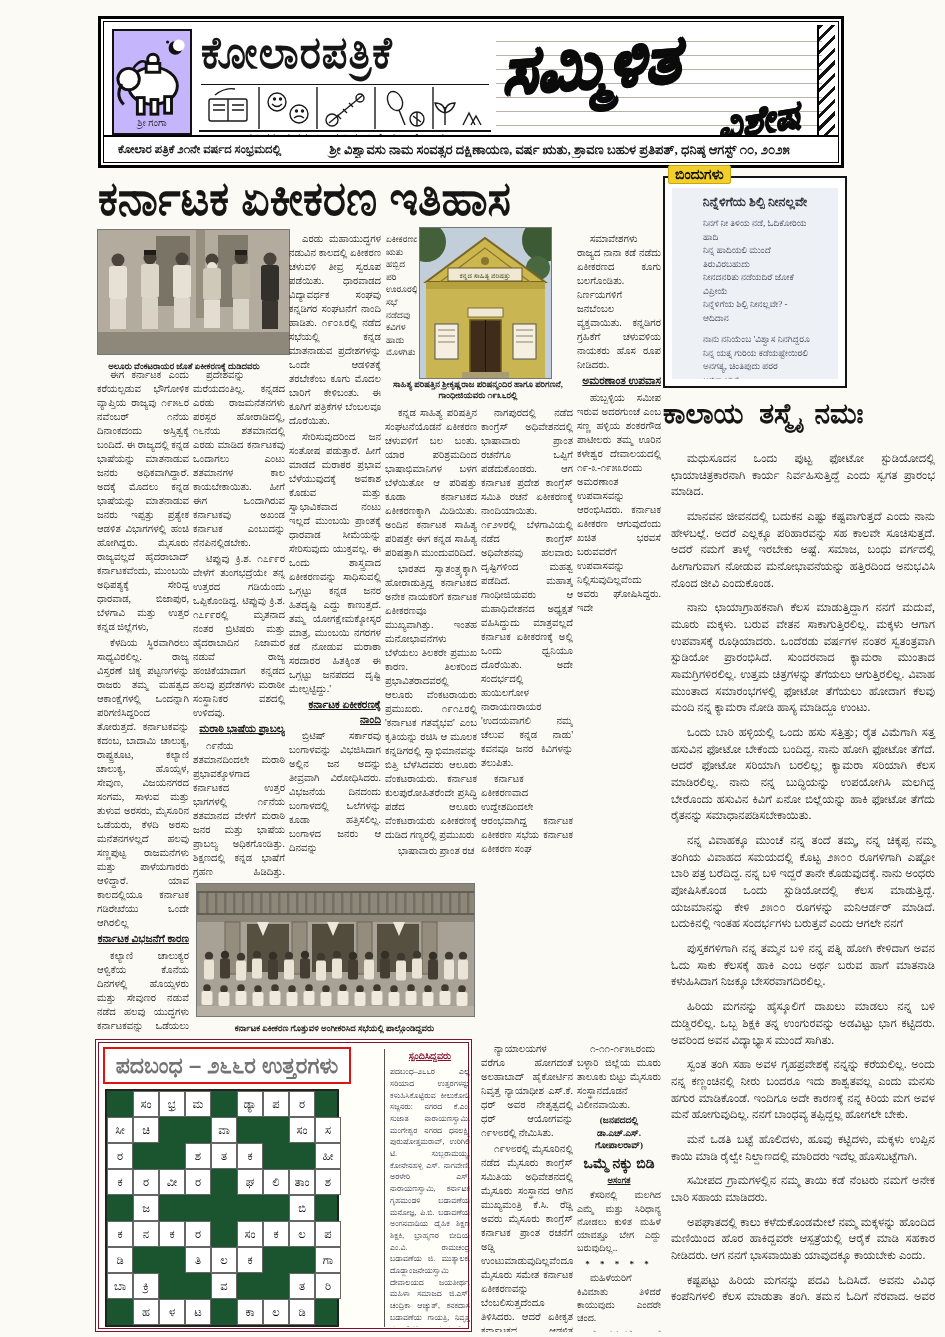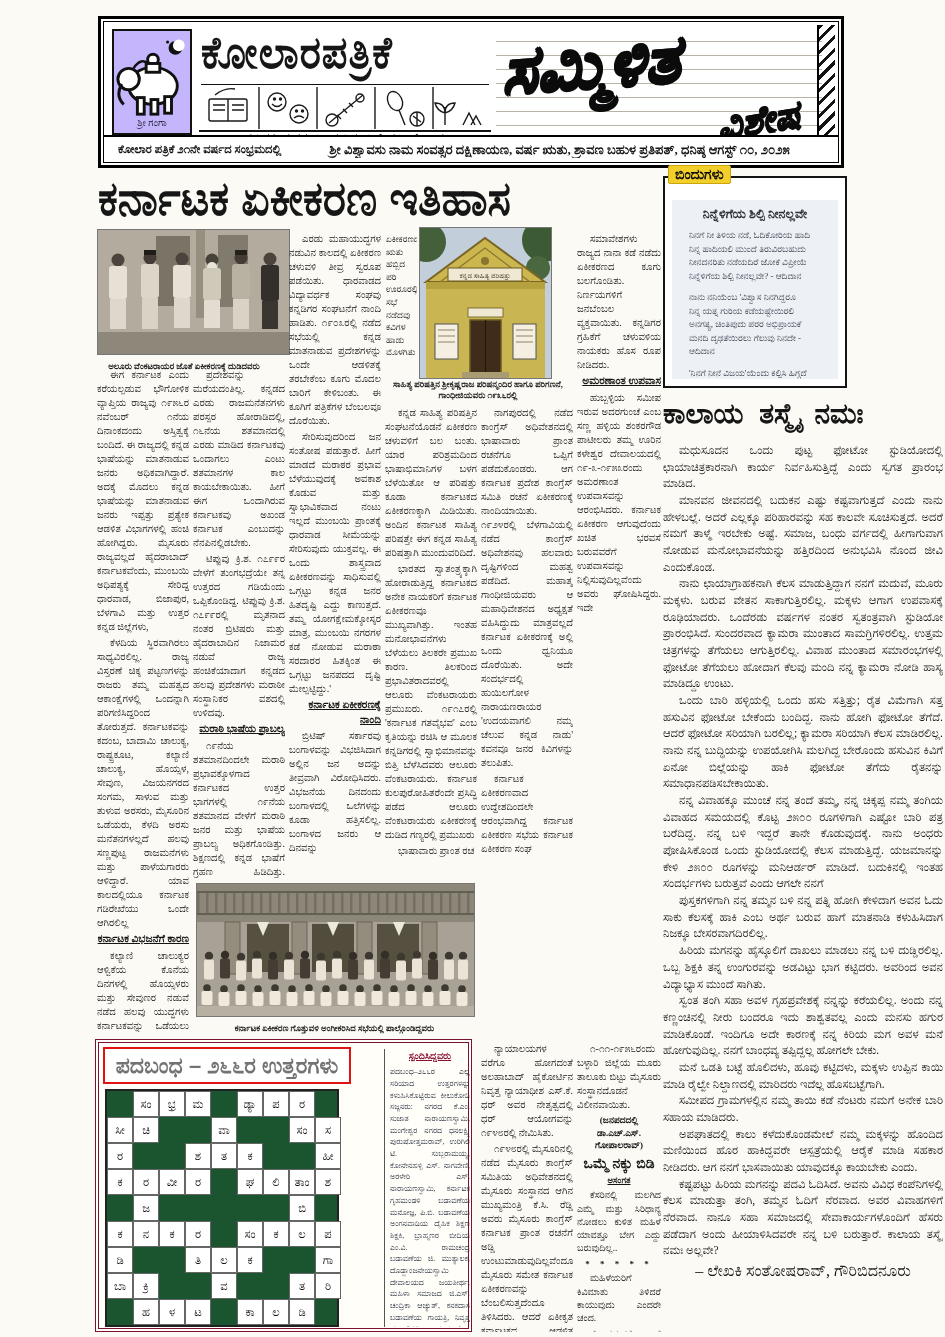--- a/index.html
+++ b/index.html
@@ -20,27 +20,27 @@
   #brush2{font-family:"DejaVu Sans","Liberation Sans",sans-serif;font-weight:900;font-style:italic;font-size:38px;color:#0b0b0b;transform:rotate(-9deg);white-space:nowrap;text-shadow:1.5px 0 #0b0b0b,0 1.5px #0b0b0b;}
   #deco-strip{background:repeating-linear-gradient(135deg,#141414 0 3px,transparent 3px 9px);border-left:2px solid #000;}
   #mast-bottom{border-top:2.5px solid #000;display:flex;align-items:center;font-weight:bold;background:#fff;justify-content:flex-end;}
   #mast-bottom .anns{font-size:11.5px;margin-left:14px;white-space:nowrap;}
   #mast-bottom .alm{flex:1;text-align:center;font-size:13px;white-space:nowrap;overflow:hidden;}
   
   #headline{font-family:"Liberation Sans","DejaVu Sans",sans-serif;font-weight:900;font-size:44px;white-space:nowrap;transform:scaleY(1.08);transform-origin:left top;overflow:hidden;}
   
   #poem-box{border:2.5px solid #141414;background:#fff;}
   #poem-label{position:absolute;top:-13px;left:3px;background:#f2cf2a;border:1px solid #c9a50b;padding:0 6px;font-family:"Liberation Sans",sans-serif;font-weight:900;font-size:14px;color:#0d0d0d;border-radius:2px;}
-  #poem-panel{position:absolute;left:7px;right:7px;top:10px;bottom:7px;background:#edf1f6;padding:3px 12px;box-sizing:border-box;overflow:hidden;margin-top:12px;}
+  #poem-panel{position:absolute;left:7px;right:7px;top:10px;bottom:7px;background:#edf1f6;padding:3px 26px;box-sizing:border-box;overflow:hidden;}
   .poem-title{font-size:12.5px;font-weight:bold;text-align:center;color:#2e3138;margin:4px 0 7px;}
   .stanza{font-size:9px;line-height:1.5;color:#3d4350;white-space:pre-line;margin:0 0 8px;padding-left:5px;}
   
   #memoir-title{font-family:"Liberation Sans","DejaVu Sans",sans-serif;font-weight:900;font-size:28px;word-spacing:8px;white-space:nowrap;overflow:hidden;}
   #memoir-body{font-size:11.5px;line-height:1.45;text-align:justify;overflow:hidden;}
-  #memoir-body p{margin:0;text-indent:16px;}
+  #memoir-body p{margin:8px;text-indent:16px;}
   .byline{font-weight:normal;font-size:16px;text-align:center;margin-top:6px;text-indent:0 !important;}
   
   .photo{border:1px solid #777;background:#ccc;overflow:hidden;}
   
   #cw-box{border:4px double #7c1233;background:#fffef9;}
   #cw-title{border:2.5px solid #e11212;color:#737373;font-family:"Liberation Sans",sans-serif;font-weight:900;font-size:22px;display:flex;align-items:center;justify-content:center;white-space:nowrap;overflow:hidden;background:#fff;}
   #cw-grid{display:grid;grid-template-columns:repeat(9,26px);grid-auto-rows:26px;background:#1a5530;border:2px solid #222;width:234px;}
   .cw-on{background:#fff;border:1px solid #666;box-sizing:border-box;display:flex;align-items:center;justify-content:center;font-size:11.5px;color:#111;}
   #cw-resp{font-size:7.8px;line-height:1.5;text-align:justify;color:#2a3040;border-left:1.5px solid #555;padding-left:5px;overflow:hidden;}
   #cw-resp h4{margin:0 0 3px;text-align:center;font-size:9.5px;color:#8a1030;text-decoration:underline;font-family:"Liberation Sans",sans-serif;}

